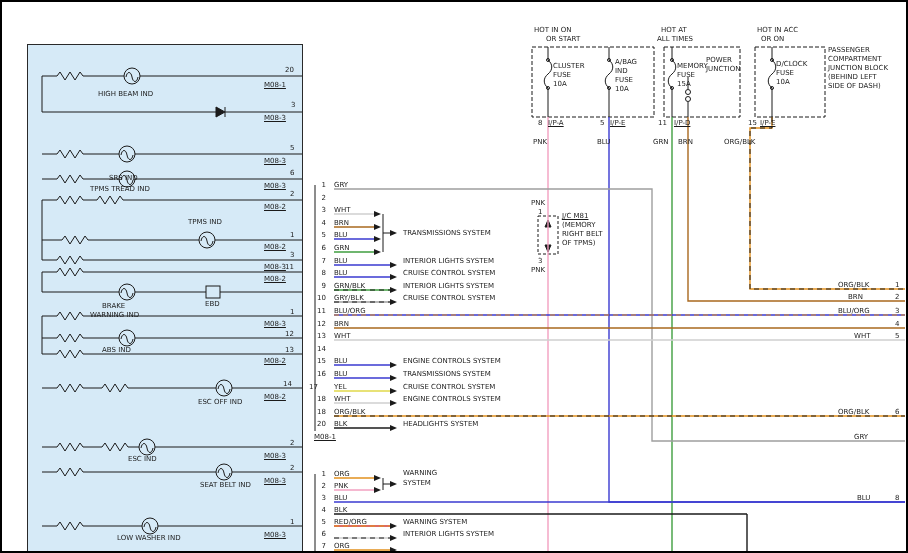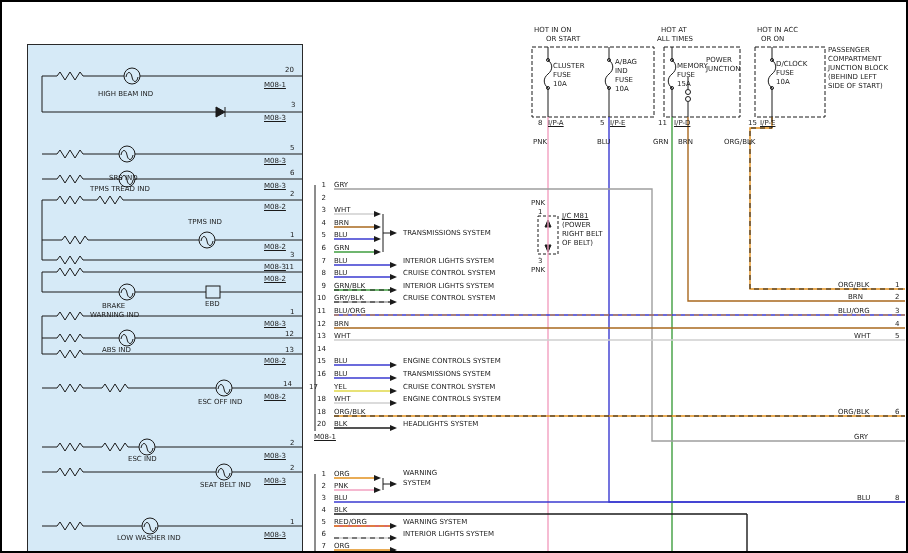--- a/index.html
+++ b/index.html
@@ -190,21 +190,21 @@
   <div class="t" style="left:544px;top:33px">OR START</div>
   <div class="t" style="left:659px;top:24px">HOT AT</div>
   <div class="t" style="left:655px;top:33px">ALL TIMES</div>
   <div class="t" style="left:755px;top:24px">HOT IN ACC</div>
   <div class="t" style="left:759px;top:33px">OR ON</div>
 
   <div class="t" style="left:826px;top:44px">PASSENGER</div>
   <div class="t" style="left:826px;top:53px">COMPARTMENT</div>
   <div class="t" style="left:826px;top:62px">JUNCTION BLOCK</div>
   <div class="t" style="left:826px;top:71px">(BEHIND LEFT</div>
-  <div class="t" style="left:826px;top:80px">SIDE OF START)</div>
+  <div class="t" style="left:826px;top:80px">SIDE OF DASH)</div>
 
   <div class="t" style="left:551px;top:60px">CLUSTER</div>
   <div class="t" style="left:551px;top:69px">FUSE</div>
   <div class="t" style="left:551px;top:78px">10A</div>
   <div class="t" style="left:613px;top:56px">A/BAG</div>
   <div class="t" style="left:613px;top:65px">IND</div>
   <div class="t" style="left:613px;top:74px">FUSE</div>
   <div class="t" style="left:613px;top:83px">10A</div>
   <div class="t" style="left:675px;top:60px">MEMORY</div>
   <div class="t" style="left:675px;top:69px">FUSE</div>
@@ -226,23 +226,23 @@
 
   <div class="t" style="left:531px;top:136px">PNK</div>
   <div class="t" style="left:595px;top:136px">BLU</div>
   <div class="t" style="left:651px;top:136px">GRN</div>
   <div class="t" style="left:676px;top:136px">BRN</div>
   <div class="t" style="left:722px;top:136px">ORG/BLK</div>
 
   <div class="t" style="left:529px;top:197px">PNK</div>
   <div class="t" style="left:536px;top:206px">1</div>
   <div class="t u" style="left:560px;top:210px">J/C M81</div>
-  <div class="t" style="left:560px;top:219px">(POWER</div>
+  <div class="t" style="left:560px;top:219px">(MEMORY</div>
   <div class="t" style="left:560px;top:228px">RIGHT BELT</div>
-  <div class="t" style="left:560px;top:237px">OF BELT)</div>
+  <div class="t" style="left:560px;top:237px">OF TPMS)</div>
   <div class="t" style="left:536px;top:255px">3</div>
   <div class="t" style="left:529px;top:264px">PNK</div>
 
   <div class="t" style="left:96px;top:88px">HIGH BEAM IND</div>
   <div class="t" style="left:283px;top:64px">20</div>
   <div class="t u" style="left:262px;top:79px">M08-1</div>
   <div class="t" style="left:289px;top:99px">3</div>
   <div class="t u" style="left:262px;top:112px">M08-3</div>
 
   <div class="t" style="left:107px;top:172px">SRS IND</div>

